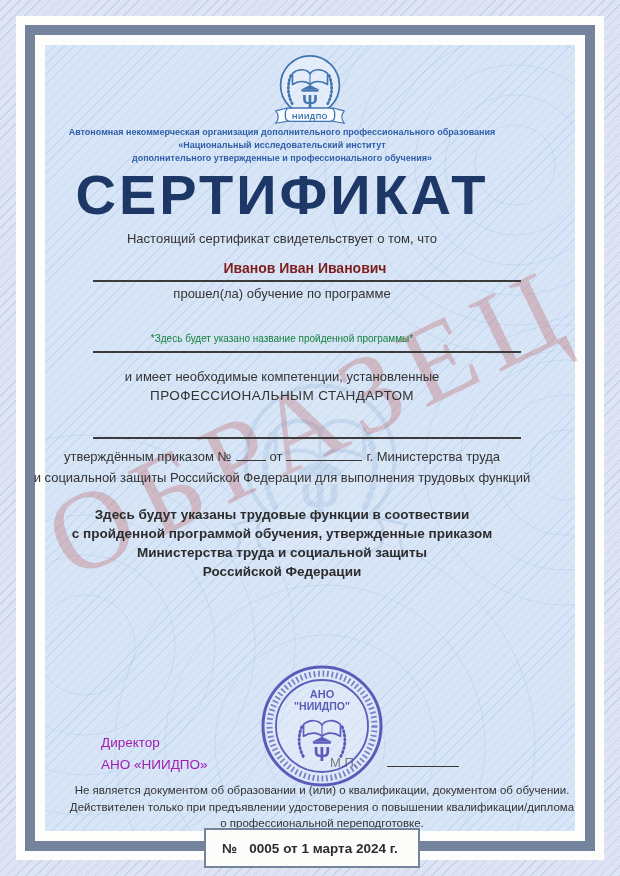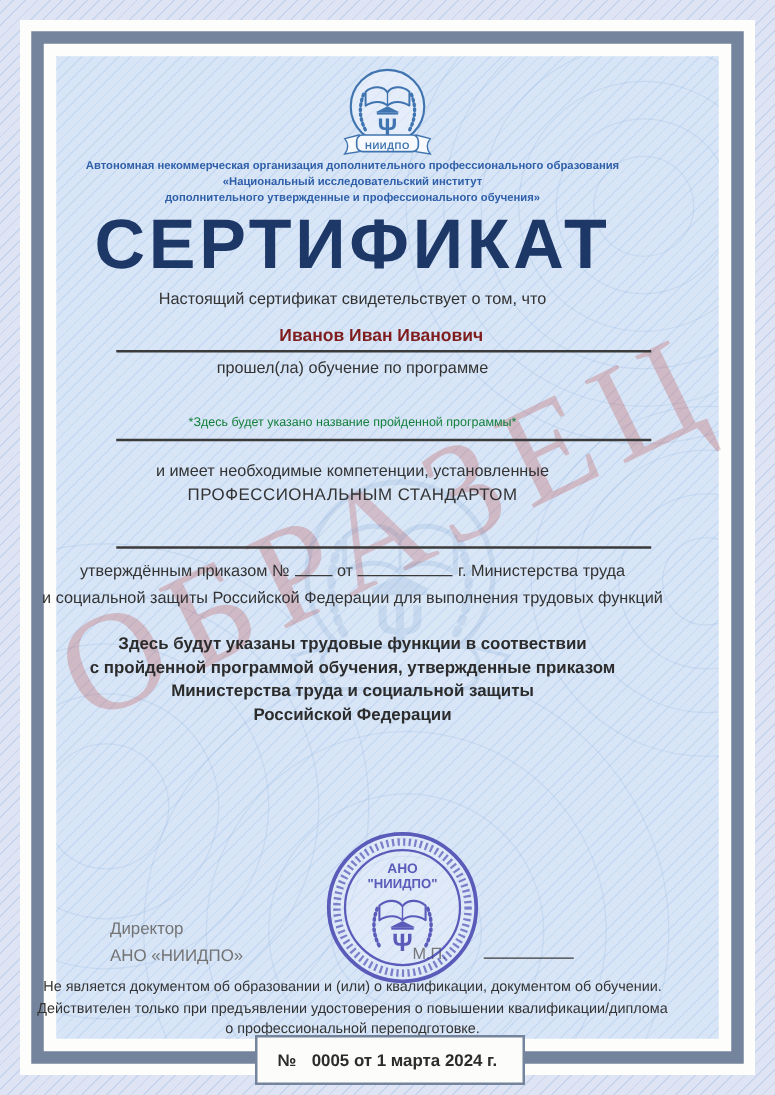--- a/index.html
+++ b/index.html
@@ -40,25 +40,25 @@
   .r1{top:280px;} .r2{top:351px;} .r3{top:437px;}
   .lead{top:286px;font-size:13px;}
   .program{top:333px;font-size:10px;font-weight:normal;color:#15803d;}
   .comp1{top:369px;font-size:13px;}
   .comp2{top:388px;font-size:13.5px;letter-spacing:.4px;}
   .order1{top:449px;font-size:13px;}
   .order2{top:470px;font-size:13px;}
   .blank{display:inline-block;border-bottom:1.4px solid #3a3a3a;height:11px;vertical-align:baseline;margin:0 4px;}
   .blank.b1{width:30px;} .blank.b2{width:76px;}
   .funcs{top:505px;font-size:13.5px;font-weight:bold;line-height:19px;color:#2c2c2c;}
-  .director{position:absolute;left:88px;top:732px;font-size:13.5px;line-height:22px;color:#737373;}
+  .director{position:absolute;left:101px;top:732px;font-size:13.5px;line-height:22px;color:#a21caf;}
   .stamp{position:absolute;left:258px;top:662px;width:128px;height:128px;color:#4a49b2;opacity:.88;z-index:3;}
   .mp{position:absolute;left:330px;top:755px;font-size:13px;color:#3f3f3f;z-index:2;}
   .sigline{display:inline-block;width:72px;border-bottom:1.5px solid #3a3a3a;height:10px;margin-left:30px;}
-  .disclaimer{top:782px;font-size:11.5px;line-height:16.5px;color:#333;}
+  .disclaimer{top:782px;font-size:11.5px;line-height:16.5px;color:#333;padding-left:40px;}
   .numbox{
     position:absolute;left:204px;top:828px;width:212px;height:36px;z-index:4;
     background:#fcfcfa;border:2px solid #75849d;display:flex;align-items:center;
     font-size:13.5px;font-weight:bold;color:#2c2c2c;
   }
   .numbox .nlabel{margin-left:16px;}
   .numbox .nvalue{flex:1;text-align:center;padding-right:8px;}
   svg text{font-family:"Liberation Sans",sans-serif;}
   .hiddefs{position:absolute;width:0;height:0;overflow:hidden;}
 </style>

